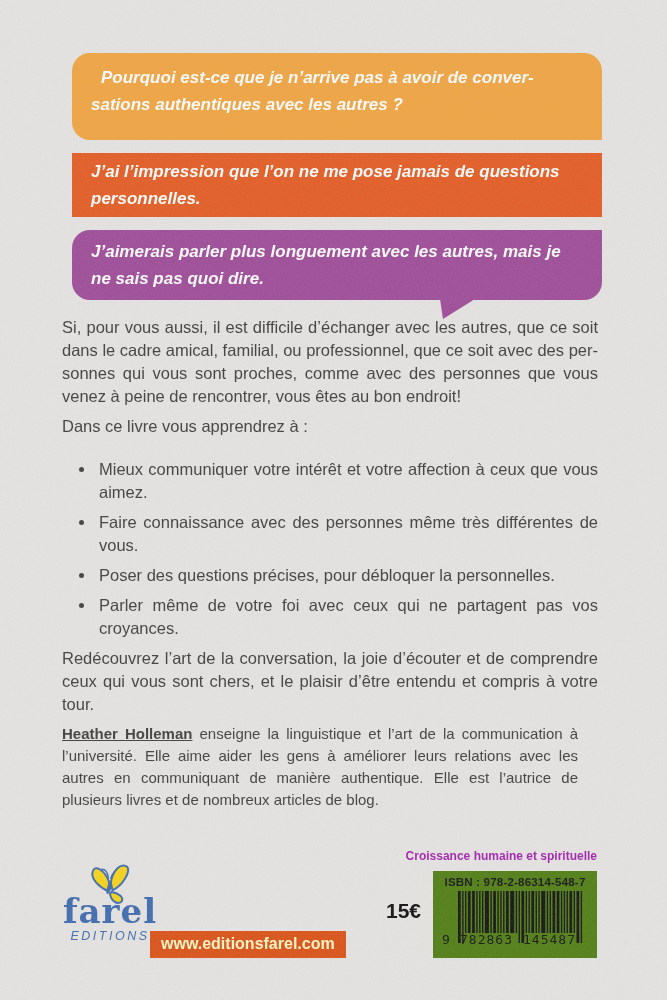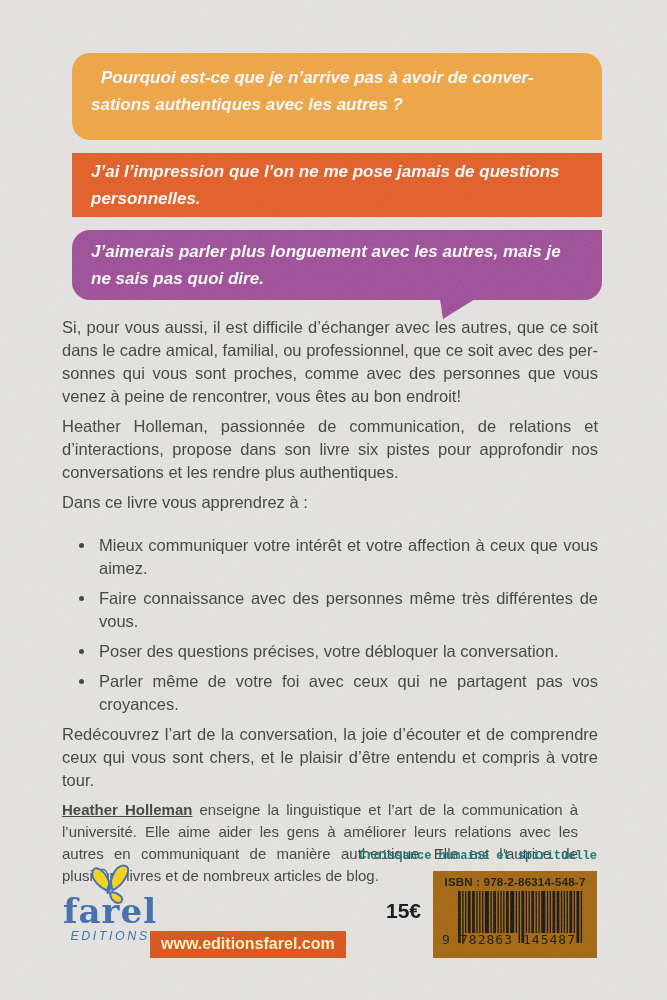--- a/index.html
+++ b/index.html
@@ -32,24 +32,24 @@
   
   .copy{margin-top:16px;width:536px;font-size:16.5px;line-height:23px;text-align:justify;}
   .copy p{margin:0 0 7px 0;}
   .copy .lead{margin-bottom:20px;text-align:left;}
   ul.points{margin:0 0 6px 0;padding:0 0 0 34px;list-style:disc;}
   ul.points li{margin:0 0 7px 0;padding-left:3px;text-align:justify;}
   .bio{font-size:15px;line-height:22px;width:516px;margin-top:12px;}
   .bio b{font-weight:bold;text-decoration:underline;}
 
   
-  .category{position:absolute;top:849px;right:70px;font-size:12px;font-weight:bold;color:#0f766e;z-index:2;font-family:Liberation Mono, monospace;}
+  .category{position:absolute;top:849px;right:70px;font-size:12px;font-weight:bold;color:#a21caf;z-index:2;}
   .barcode-box{
     position:absolute;left:433px;top:871px;width:164px;height:87px;
-    background:#a16207;z-index:2;box-sizing:border-box;padding-top:5px;text-align:center;
+    background:#4d7c0f;z-index:2;box-sizing:border-box;padding-top:5px;text-align:center;
   }
   .isbn{font-size:11.5px;font-weight:bold;color:#111;letter-spacing:.2px;}
   .bars-wrap{position:relative;width:138px;margin:3px auto 0;height:60px;}
   .bars-wrap svg{display:block;}
   .digits{position:absolute;top:40px;left:0;width:138px;height:16px;font-family:"DejaVu Sans Mono",monospace;font-size:13px;color:#111;}
   .digits .d0{position:absolute;left:-4px;top:1px;}
   .digits .d1{position:absolute;left:14px;top:1px;letter-spacing:1px;text-align:right;}
   .digits .d2{position:absolute;left:77px;top:1px;letter-spacing:1px;}
   .price{position:absolute;left:386px;top:899px;font-size:21px;font-weight:bold;color:#0b0b0b;z-index:2;}
 
@@ -81,26 +81,25 @@
       <div class="bubble b3">
         <span class="t">J’aimerais parler plus longuement avec les autres, mais je ne sais pas quoi dire.</span>
         <svg class="tail" width="36" height="20" viewBox="0 0 36 20" aria-hidden="true">
           <polygon points="0,0 35,0 3,20" fill="var(--bubble3)"></polygon>
         </svg>
       </div>
     </div>
 
     <div class="copy">
       <p>Si, pour vous aussi, il est difficile d’échanger avec les autres, que ce soit dans le cadre amical, familial, ou professionnel, que ce soit avec des per­sonnes qui vous sont proches, comme avec des per­sonnes que vous venez à peine de rencontrer, vous êtes au bon endroit!</p>
-      <p>Heather Holleman, passionnée de communication, de relations et d’interactions, propose dans son livre six pistes pour approfondir nos conversations et les rendre plus authentiques.</p>
       <p class="lead">Dans ce livre vous apprendrez à :</p>
       <ul class="points">
         <li>Mieux communiquer votre intérêt et votre affection à ceux que vous aimez.</li>
         <li>Faire connaissance avec des personnes même très différentes de vous.</li>
-        <li>Poser des questions précises, votre débloquer la conversation.</li>
+        <li>Poser des questions précises, pour débloquer la personnelles.</li>
         <li>Parler même de votre foi avec ceux qui ne partagent pas vos croyances.</li>
       </ul>
       <p>Redécouvrez l’art de la conversation, la joie d’écouter et de comprendre ceux qui vous sont chers, et le plaisir d’être entendu et compris à votre tour.</p>
       <p class="bio"><b>Heather Holleman</b><span> enseigne la linguistique et l’art de la communica­tion à l’université. Elle aime aider les gens à améliorer leurs relations avec les autres en communiquant de manière authentique. Elle est l’autrice de plusieurs livres et de nombreux articles de blog.</span></p>
     </div>
   </div>
 
   <div class="category">Croissance humaine et spirituelle</div>
 
   <div class="barcode-box">

